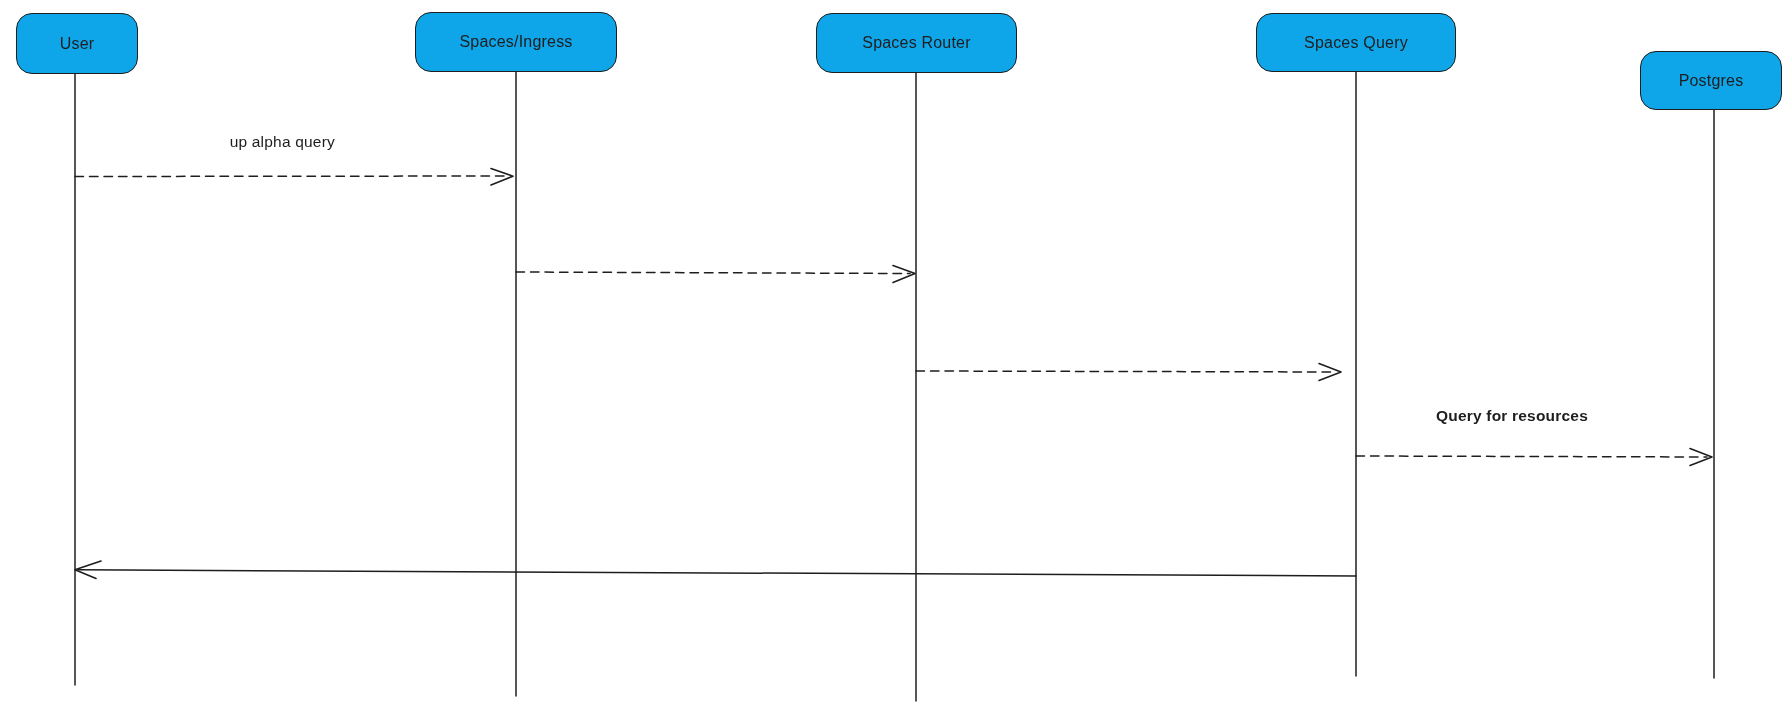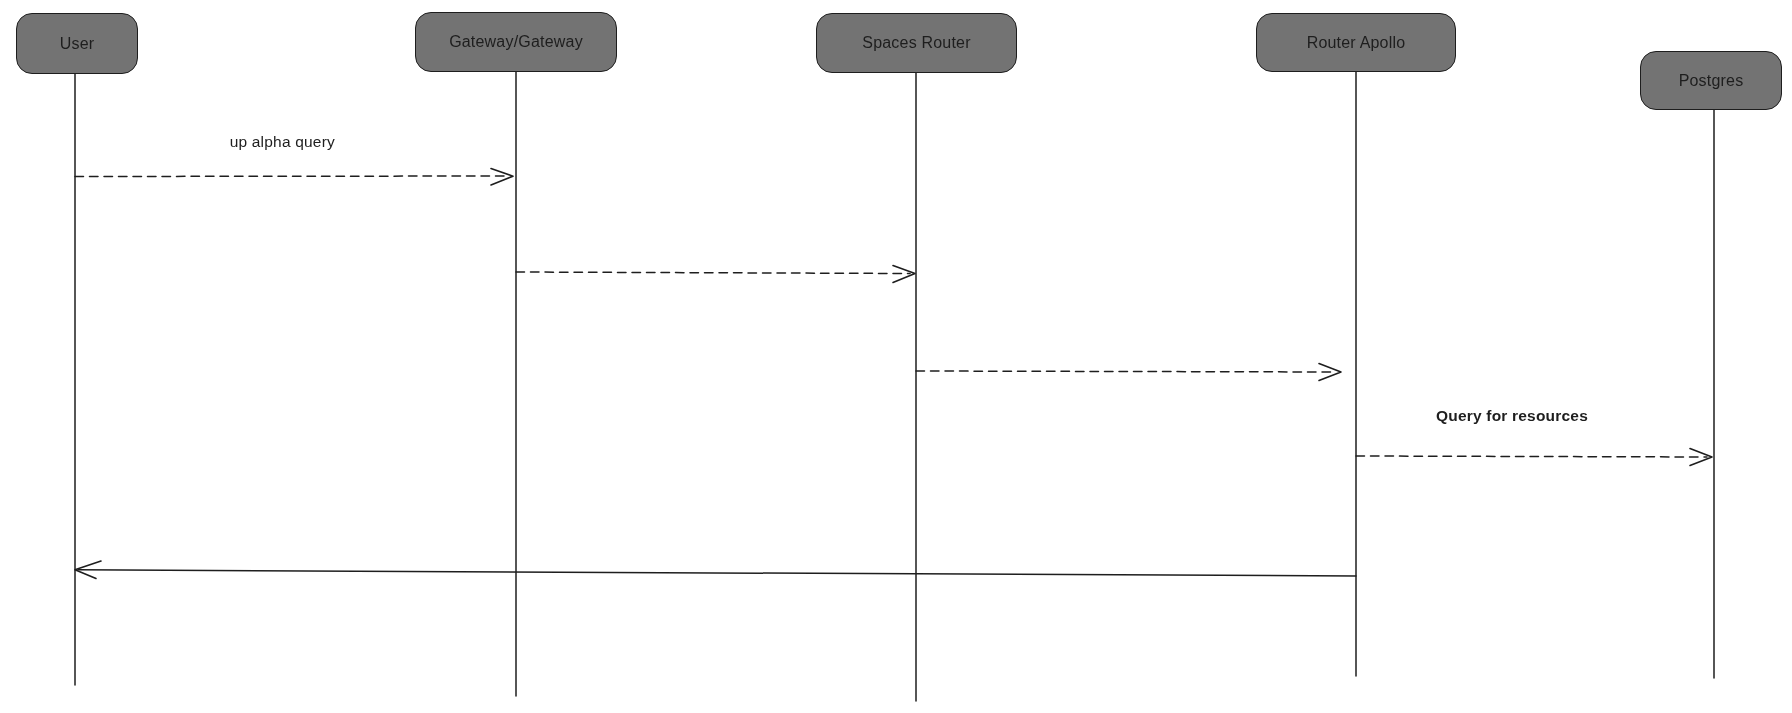--- a/index.html
+++ b/index.html
@@ -18,21 +18,21 @@
   }
   .layer {
     position: absolute;
     left: 0;
     top: 0;
     display: block;
   }
   .actor-box {
     position: absolute;
     box-sizing: border-box;
-    background: #737373;
+    background: #0ea5e9;
     border: 1.8px solid #1e1e1e;
     border-radius: 16px;
     display: flex;
     align-items: center;
     justify-content: center;
     font-size: 16px;
     letter-spacing: 0.2px;
     white-space: nowrap;
     z-index: 2;
   }
@@ -93,29 +93,29 @@
       <line class="stroke msg-line" x1="1356" y1="576" x2="78" y2="569.8"></line>
       <path class="stroke arrow-head" d="M 101 561 L 75 569.8 L 96 578.5"></path>
     </g>
   </svg>
 
   <div class="actor-box" style="left:16px; top:13px; width:122px; height:61px;">
     <span>User</span>
   </div>
 
   <div class="actor-box" style="left:415px; top:12px; width:202px; height:60px;">
-    <span>Gateway/Gateway</span>
+    <span>Spaces/Ingress</span>
   </div>
 
   <div class="actor-box" style="left:816px; top:13px; width:201px; height:60px;">
     <span>Spaces Router</span>
   </div>
 
   <div class="actor-box" style="left:1256px; top:13px; width:200px; height:59px;">
-    <span>Router Apollo</span>
+    <span>Spaces Query</span>
   </div>
 
   <div class="actor-box" style="left:1640px; top:13px; width:142px; height:59px;margin-top:38px;">
     <span>Postgres</span>
   </div>
 
   <div class="msg-label" style="left:185px; top:133px; width:150px;">up alpha query</div>
 
   <div class="msg-label" style="left:1436px; top:407px; width:150px;font-weight:bold;">Query for resources</div>
 

